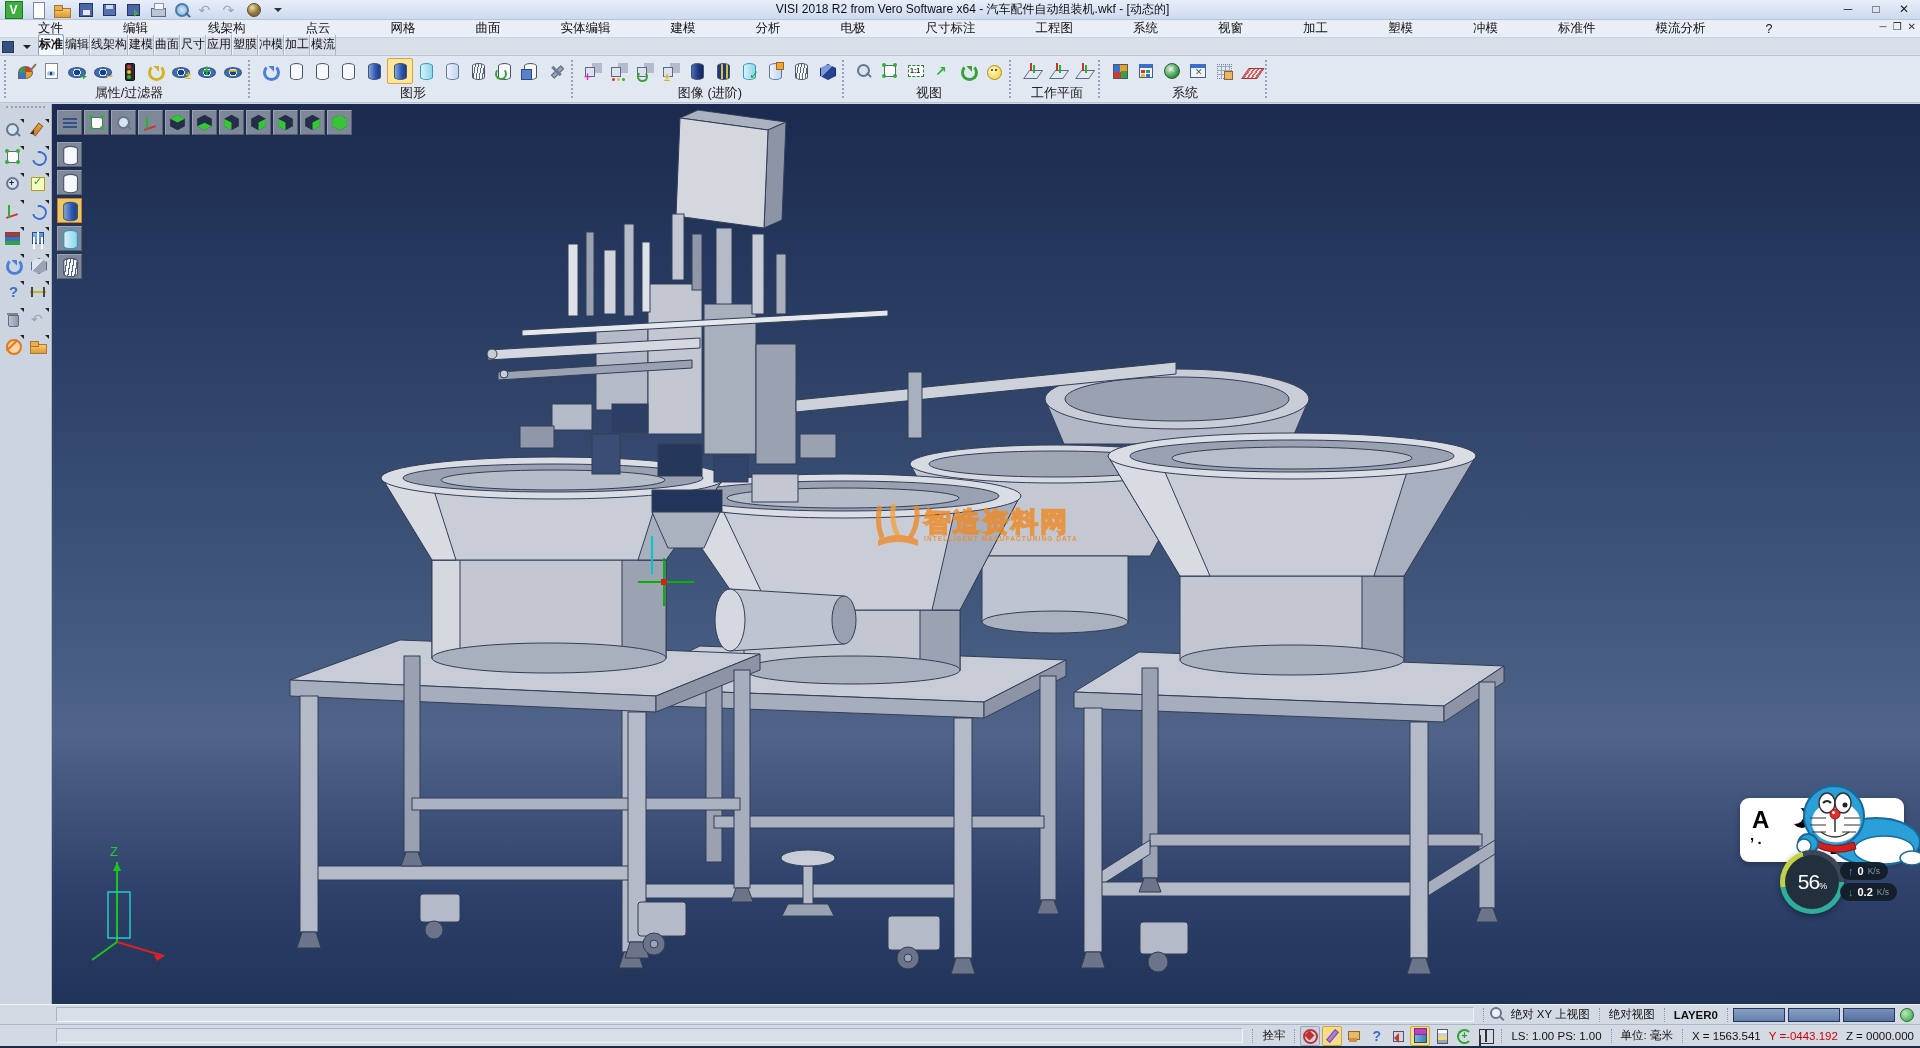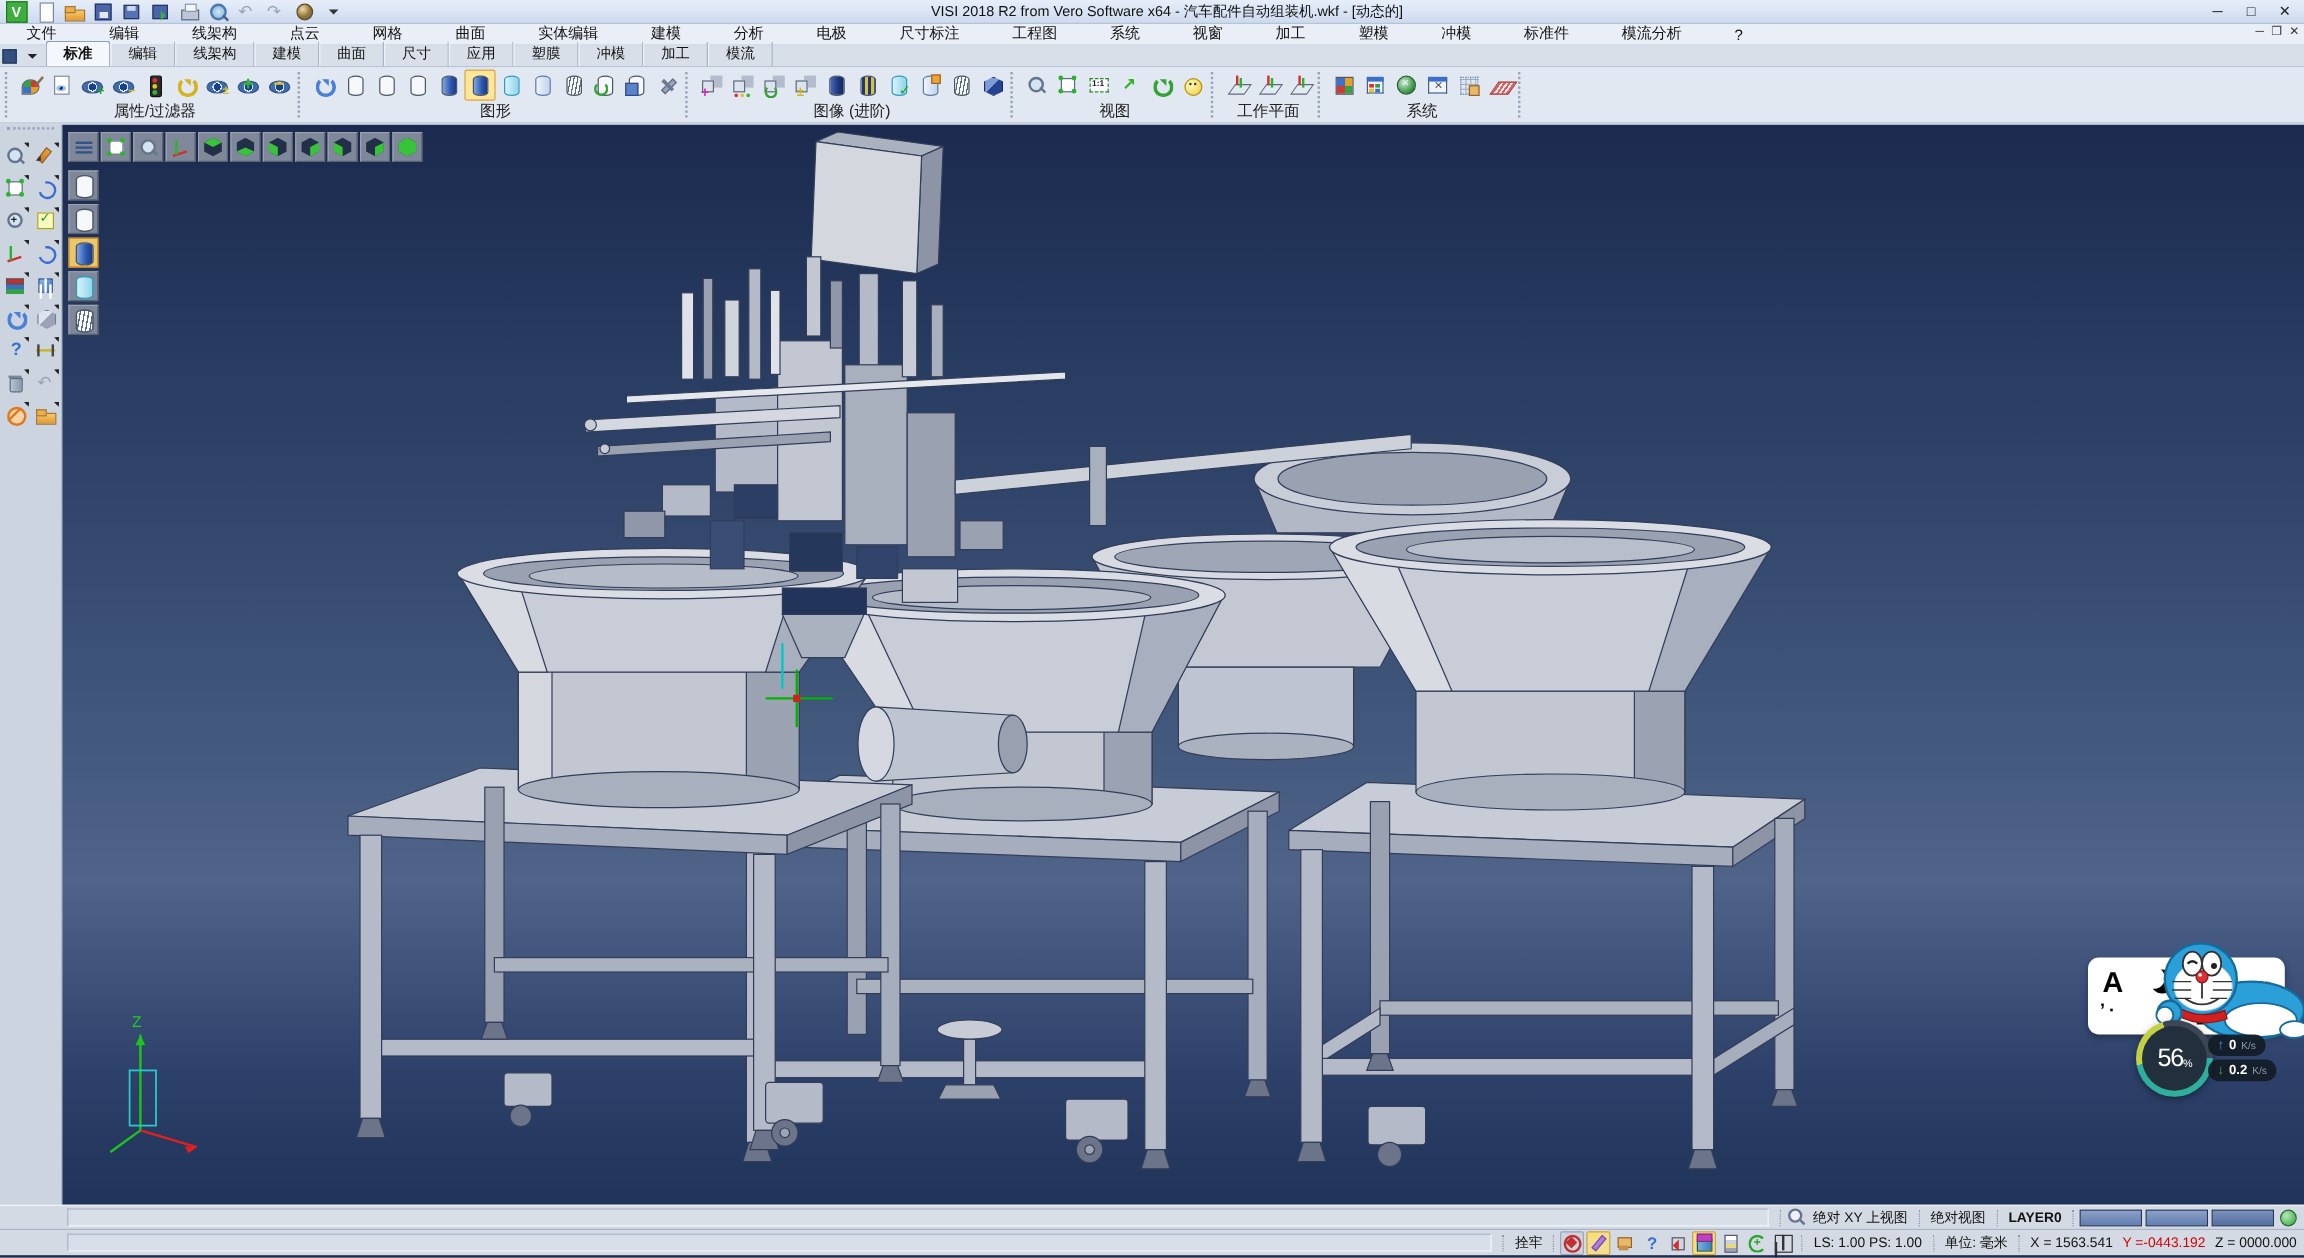--- a/index.html
+++ b/index.html
@@ -11,29 +11,29 @@
     background:linear-gradient(#e7eefa,#cddbee);display:flex;align-items:center;
     border-bottom:1px solid #b6c4d8;}
   .qa{display:flex;align-items:center;gap:3px;padding-left:3px;}
   .qa .btn{width:21px;height:17px;display:flex;align-items:center;justify-content:center;}
   .title-text{position:absolute;left:0;right:0;text-align:center;font-size:12px;color:#111;pointer-events:none;margin-left:25px;}
   .wctrl{position:absolute;right:2px;top:0;display:flex;height:20px;}
   .wctrl .wb{width:28px;height:18px;display:flex;align-items:center;justify-content:center;
     font-size:12px;color:#222;}
   .menubar{position:absolute;left:0;top:20px;width:1920px;height:18px;background:#eaeef6;
     display:flex;align-items:center;font-size:12.5px;color:#111;border-bottom:1px solid #c8d2e2;}
-  .menu-item{padding:1px 22px;}
+  .menu-item{padding:1px 22px;margin-left:16px;}
   .child-ctrl{position:absolute;right:4px;top:21px;display:flex;gap:6px;font-size:10px;color:#333;}
   
   .tabrow{position:absolute;left:0;top:38px;width:1920px;height:18px;background:#d8dfe9;
     display:flex;align-items:flex-end;border-bottom:1px solid #b9c4d4;}
   .tab-winicon{width:12px;height:12px;background:#33507e;border:1px solid #22385c;margin:0 4px 2px 2px;}
   .tab-caret{width:14px;height:14px;margin:0 4px 1px 2px;display:flex;align-items:center;justify-content:center;}
   .caret-shape{width:0;height:0;border:4px solid transparent;border-top-color:#222;margin-top:4px;}
-  .tab{padding:1px 14px 2px;font-size:12px;color:#111;border-right:1px solid #aab6c8;border-left:1px solid #eef2f8;}
+  .tab{padding:1px 0 2px;font-size:12px;color:#111;border-right:1px solid #aab6c8;border-left:1px solid #eef2f8;}
   .tab.active{background:#f4f7fc;border:1px solid #8aa0c2;border-bottom:none;font-weight:bold;
     border-radius:3px 3px 0 0;}
   
   .toolbar{position:absolute;left:0;top:56px;width:1920px;height:47px;background:#e2e8f1;
     display:flex;align-items:stretch;border-bottom:1px solid #b9c4d4;padding-left:2px;}
   .tb-handle{width:6px;border-left:2px dotted #97a4ba;margin:4px 2px;}
   .tb-group{display:flex;flex-direction:column;justify-content:flex-start;}
   .tb-icons{display:flex;align-items:center;height:30px;}
   .tb-label{text-align:center;font-size:13px;color:#222;height:14px;line-height:13px;}
   .tbtn{width:26px;height:26px;display:flex;align-items:center;justify-content:center;border-radius:2px;}
@@ -801,20 +801,34 @@
         <span class="ic t-cyl t-cylb ic2"></span>
       </div>
       <div class="vbtn">
         <span class="ic t-cyl t-cylc ic2"></span>
       </div>
       <div class="vbtn">
         <span class="ic t-cyl t-cylh ic2"></span>
       </div>
     </div>
 
+  <div class="watermark">
+    <svg width="52" height="50" viewBox="0 0 52 50">
+      <g fill="none" stroke="#ee8a26" stroke-width="5" opacity=".95">
+        <path d="M8,6 Q4,22 10,38"></path>
+        <path d="M44,6 Q48,22 38,38"></path>
+        <path d="M22,4 Q18,20 26,36" stroke="#f6a23a"></path>
+      </g>
+      <path d="M6,40 Q26,30 46,40 L46,46 Q26,38 6,46 Z" fill="#ee8a26" opacity=".95"></path>
+    </svg>
+    <div>
+      <div class="wm-text">智造资料网</div>
+      <div class="wm-sub">INTELLIGENT MANUFACTURING DATA</div>
+    </div>
+  </div>
 
   <div class="ime-card">
     <div class="ime-a">A</div>
     <div class="ime-moon"></div>
     <div class="ime-punct">’ ·</div>
     <div class="ime-shirt"></div>
     <div class="ime-dot"></div>
   </div>
 
   <svg class="dora" width="140" height="92" viewBox="0 0 140 92">

